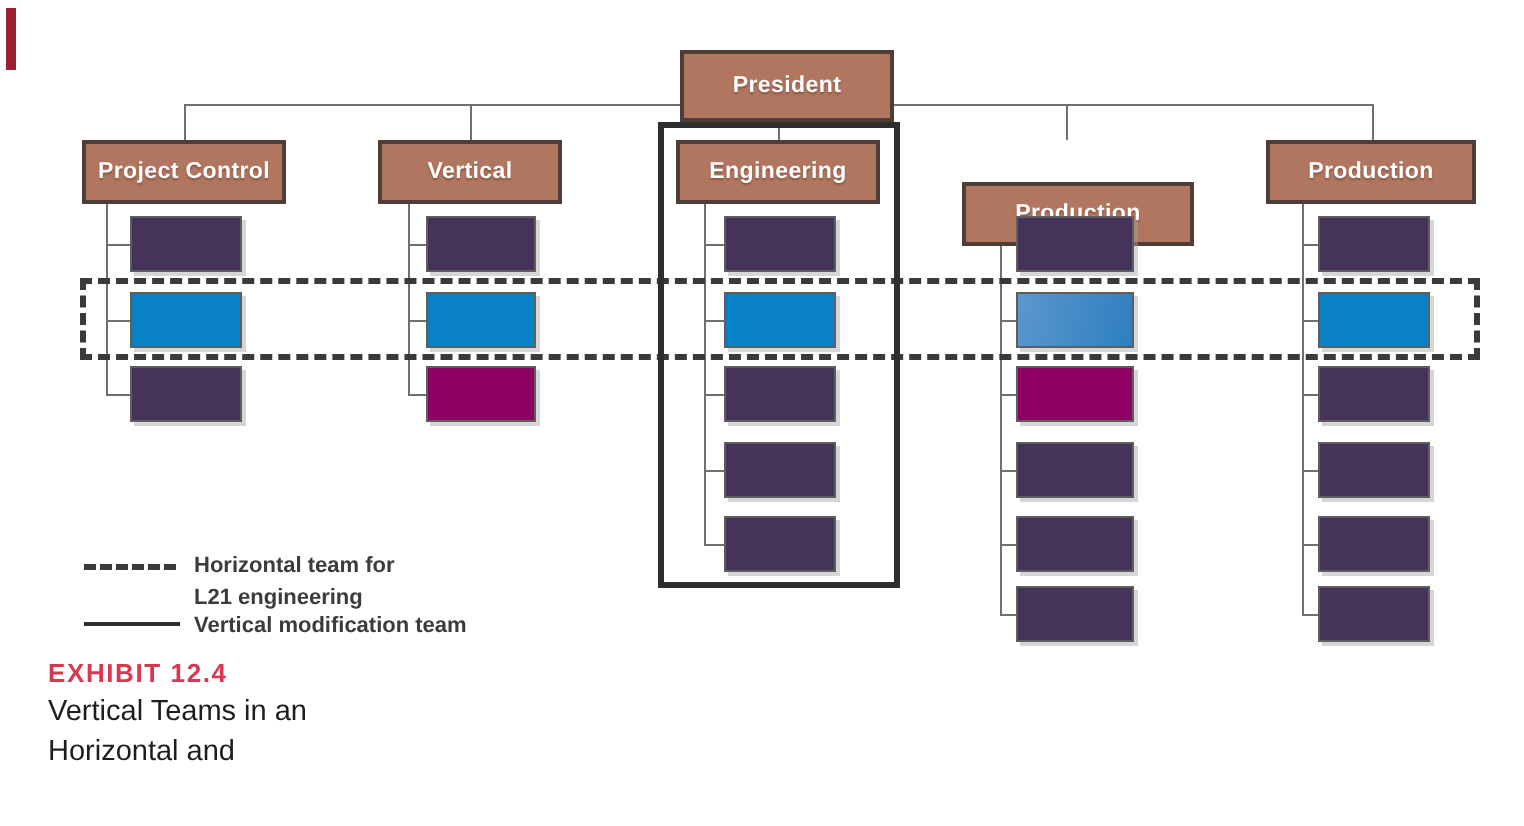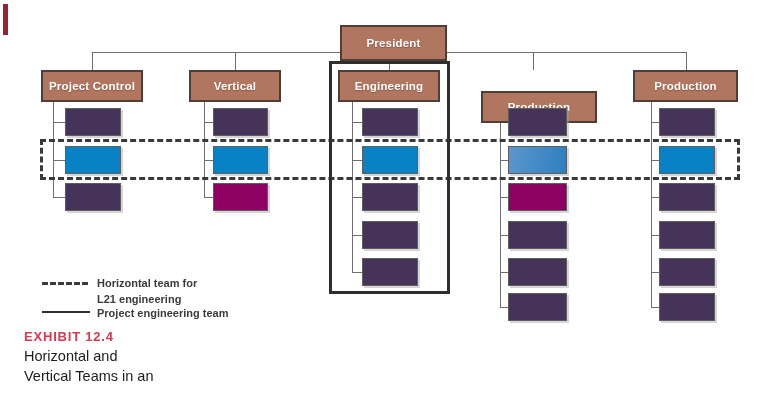--- a/index.html
+++ b/index.html
@@ -121,22 +121,22 @@
       <div class="team-box" style="left: 659px; top: 258px; width: 56px; background: rgb(70, 51, 90);"></div>
       <div class="hline" style="left: 651px; top: 307px; width: 8px;"></div>
       <div class="team-box" style="left: 659px; top: 293px; width: 56px; background: rgb(70, 51, 90);"></div>
     </div>
 
   <div class="legend">
     <div class="legend-swatch-dashed"></div>
     <div class="legend-line" style="top:0px">Horizontal team for</div>
     <div class="legend-line" style="top:16px">L21 engineering</div>
     <div class="legend-swatch-solid"></div>
-    <div class="legend-line" style="top:30px">Project engineering team</div>
+    <div class="legend-line" style="top:30px">Vertical modification team</div>
   </div>
 
   <div class="exhibit-label">EXHIBIT 12.4</div>
   <div class="exhibit-caption">
+    <div>Vertical Teams in an</div>
     <div>Horizontal and</div>
-    <div>Vertical Teams in an</div>
   </div>
 
 </div>
 
 </body></html>

